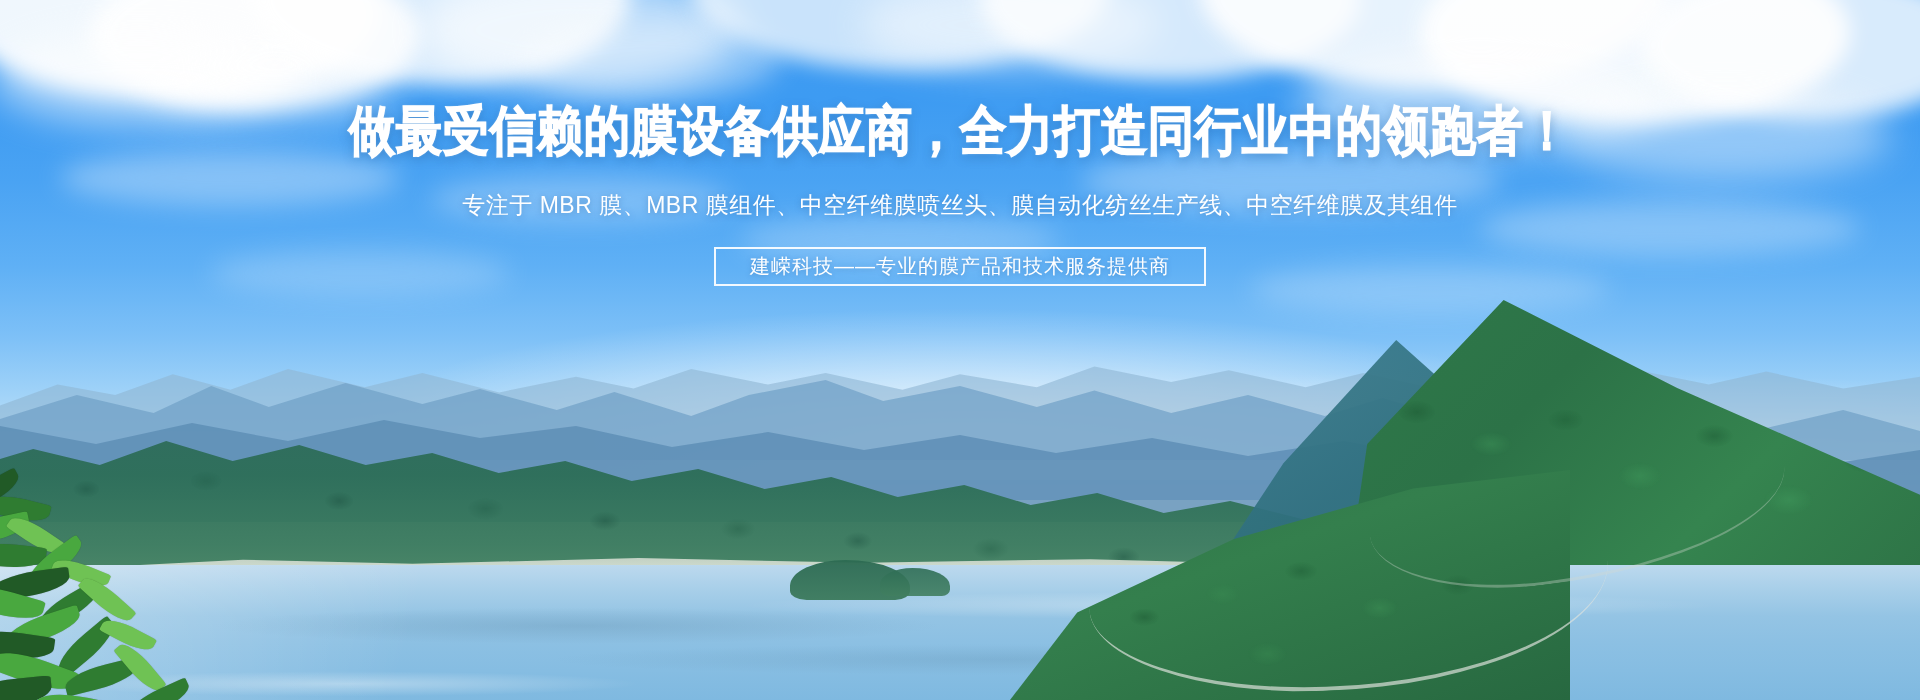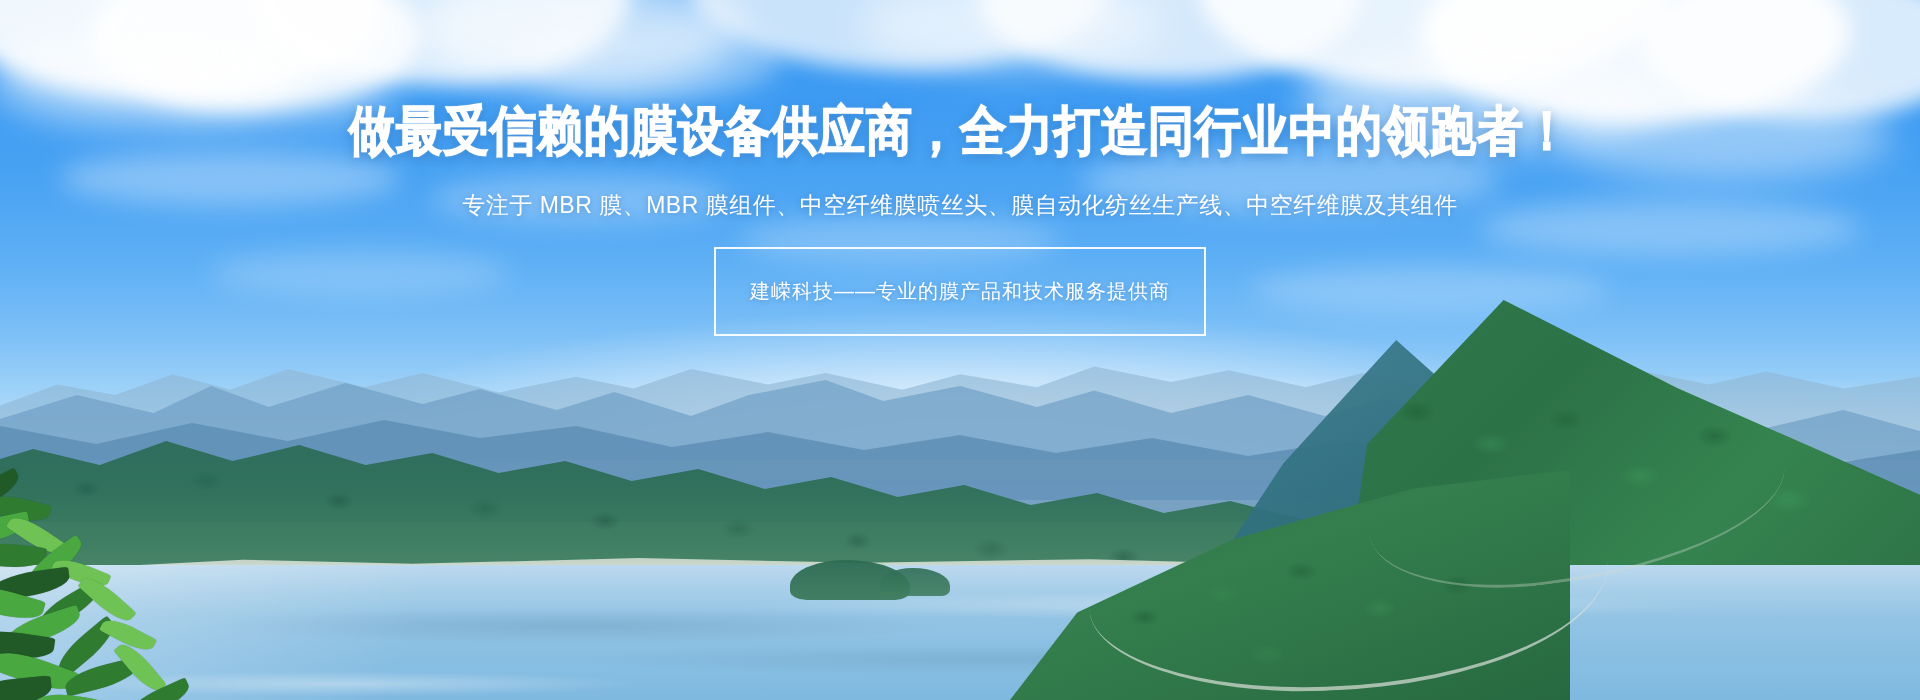--- a/index.html
+++ b/index.html
@@ -266,21 +266,21 @@
     margin-top:32px;
     font-size:23px;
     color:#ffffff;
     letter-spacing:.5px;
     white-space:nowrap;
     text-shadow:0 1px 6px rgba(40,90,150,.40);
   }
   .tagbox{
     margin-top:26px;
     border:2px solid rgba(255,255,255,.92);
-    padding:29px 34px;
+    padding:4px 34px;
     font-size:20px;
     color:#ffffff;
     letter-spacing:1px;
     white-space:nowrap;
     text-shadow:0 1px 5px rgba(40,90,150,.35);
     pointer-events:auto;
   }
 </style>
 </head>
 <body>

